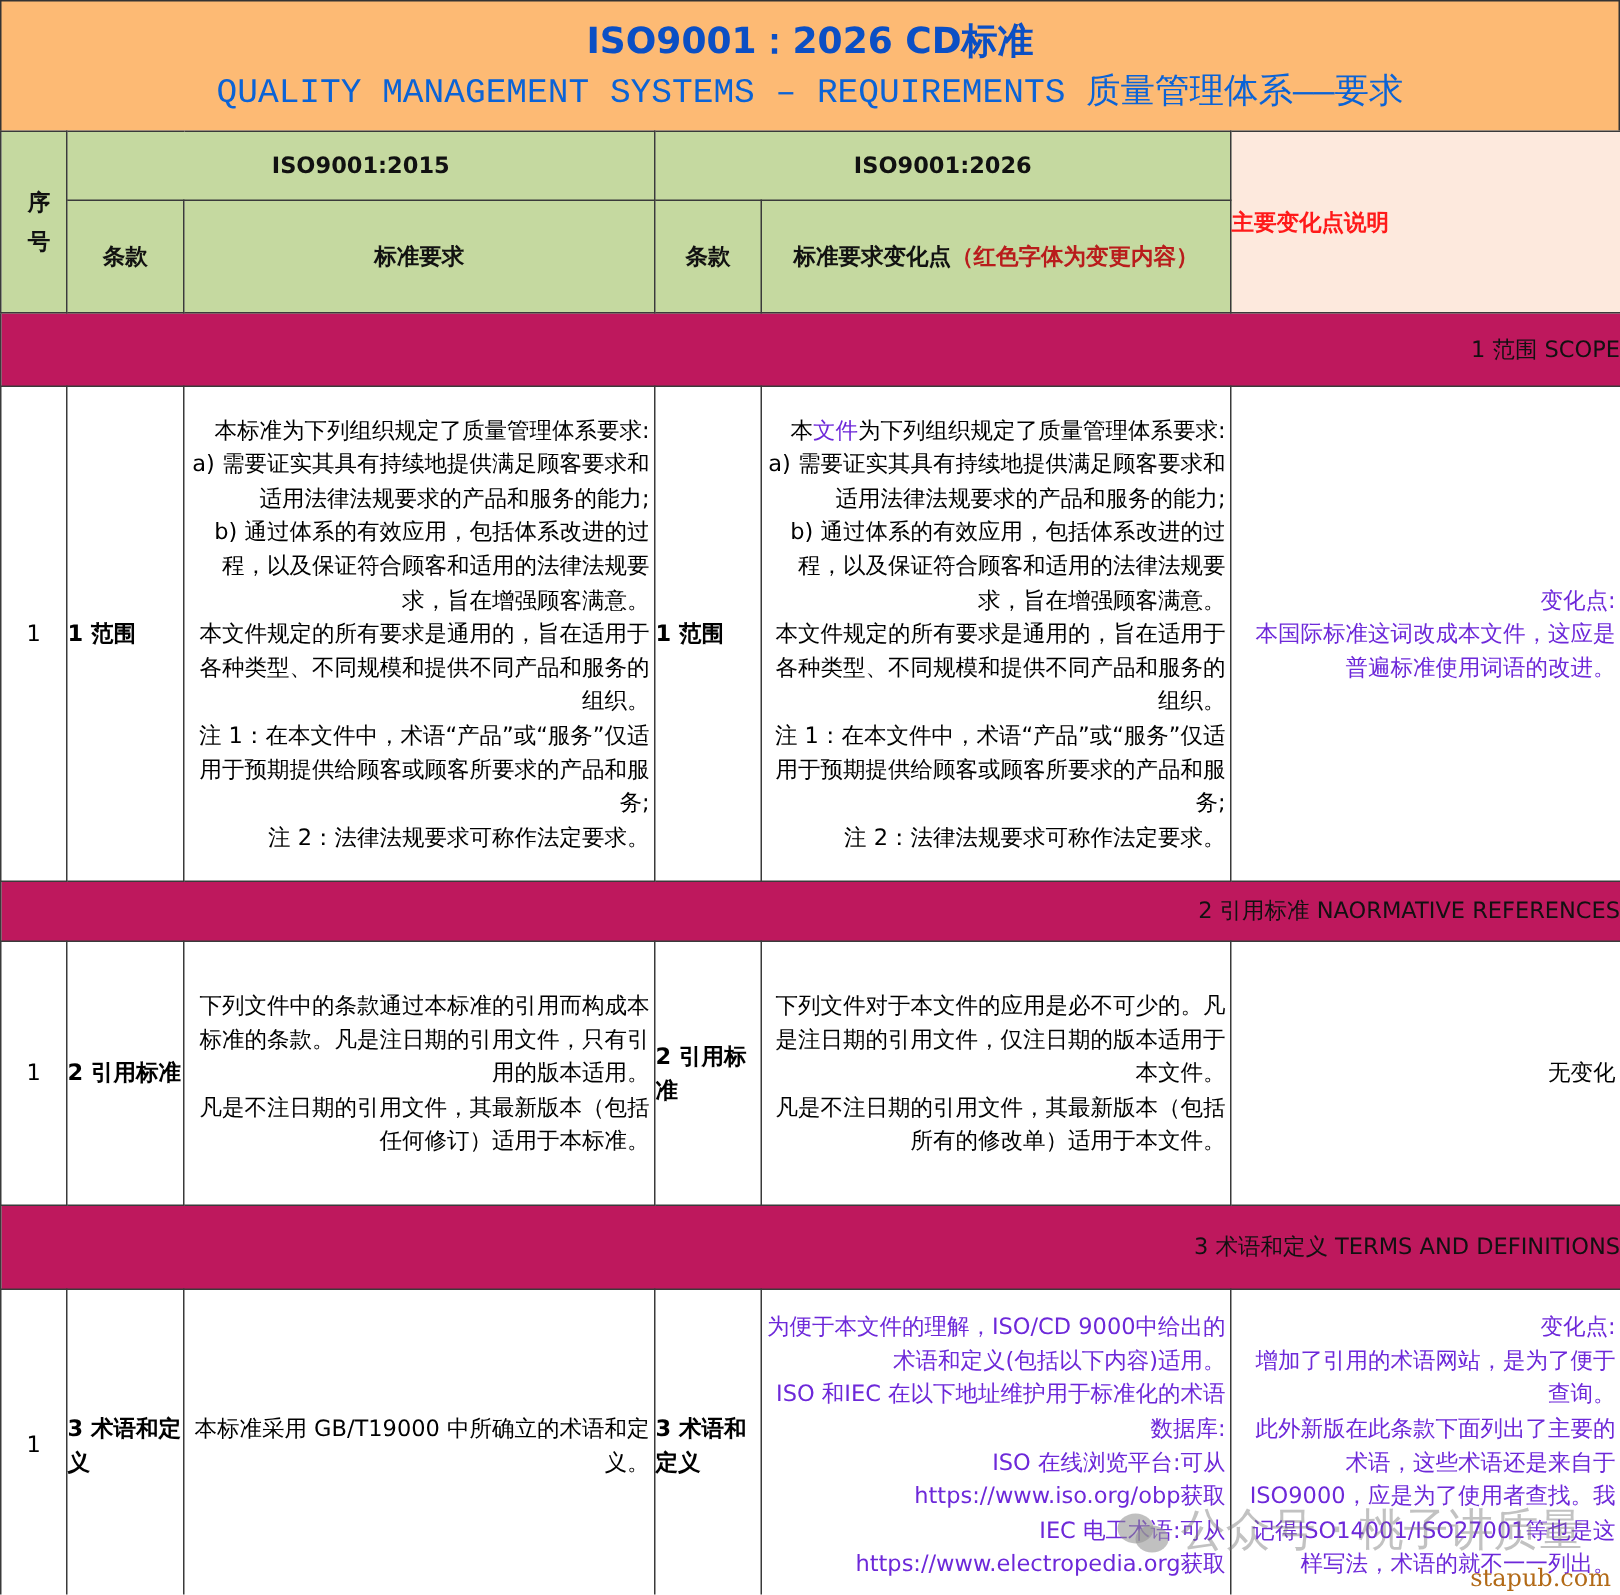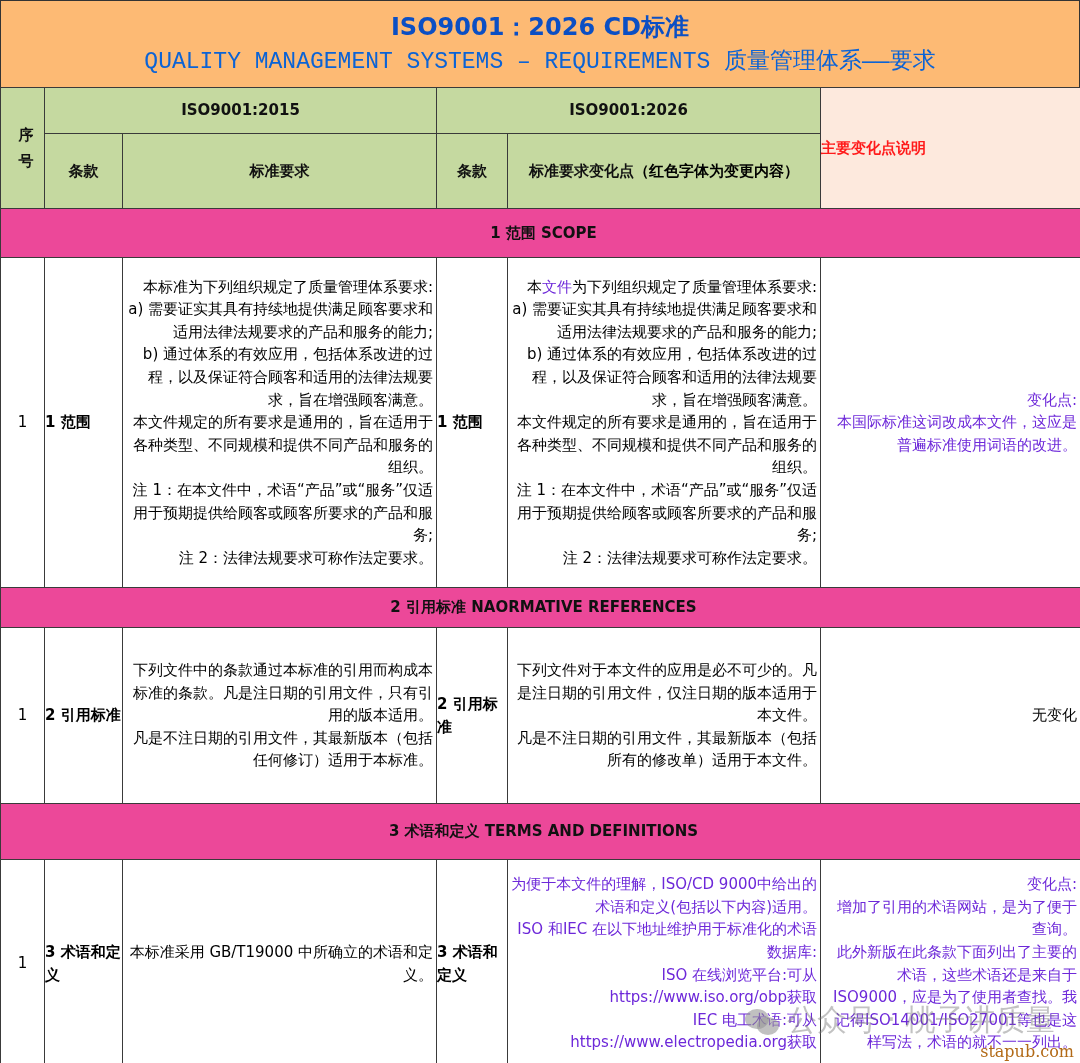--- a/index.html
+++ b/index.html
@@ -10,23 +10,23 @@
                 border:1px solid #333; border-bottom:none; background:#fdba74; text-align:center; }
   .title-main { position:absolute; left:0; right:0; top:10px; font-size:24px; font-weight:bold;
                 color:#0b4fc4; letter-spacing:0; }
   .title-sub { position:absolute; left:0; right:0; top:44px; font-size:23px; color:#0b63d6;
                font-family:Liberation Mono, monospace; }
   table.grid { position:absolute; left:0; top:87px; width:1080px; border-collapse:collapse;
                table-layout:fixed; }
   table.grid td { border:1px solid #3a3a3a; padding:0; vertical-align:middle; font-size:15px; line-height:22.6px; }
   .hdr { background:#c5d9a0; font-weight:bold; text-align:center; color:#111; }
   .hdr-big { font-size:19px; }
-  .hdr-red { color:#000000; }
+  .hdr-red { color:#b91c1c; }
   .note-hdr { background:#fde9dd; color:#ff1a1a; font-weight:bold; text-align:left; font-size:17px; }
-  .band { background:#ec4899; font-weight:bold; font-size:15px; padding-left:6px !important; text-align:center; color:#111; }
+  .band { background:#be185d; font-weight:normal; font-size:15px; padding-left:6px !important; text-align:right; color:#111; }
   .c-center { text-align:center; }
   .c-bold { font-weight:bold; text-align:left; }
   .c-text { padding:0 3px !important; text-align:right; }
   .red { color:#6d28d9; }
   .watermark { position:absolute; left:745px; top:1000px; font-size:30px; color:rgba(120,120,120,0.45);
                pointer-events:none; white-space:nowrap; }
   .wm-icon { display:inline-block; width:36px; height:30px; position:relative; vertical-align:middle; margin-right:6px; }
   .wm-icon .b1 { position:absolute; left:0; top:2px; width:24px; height:20px; border-radius:50%; background:rgba(140,140,140,0.55); }
   .wm-icon .b2 { position:absolute; left:12px; top:10px; width:22px; height:18px; border-radius:50%; background:rgba(150,150,150,0.6); }
   .stapub { position:absolute; right:6px; bottom:2px; font-family:"DejaVu Serif",serif; font-size:16px; color:#b26a17; }

